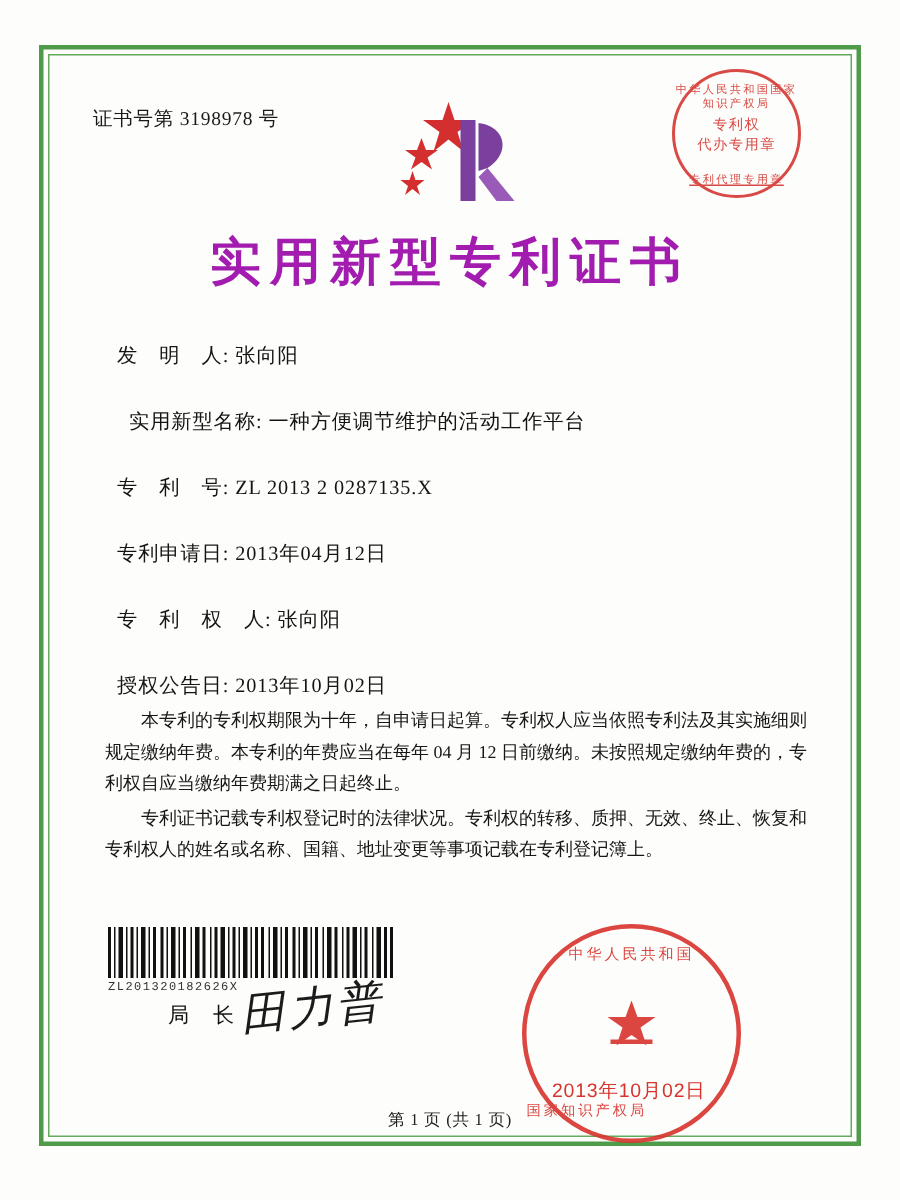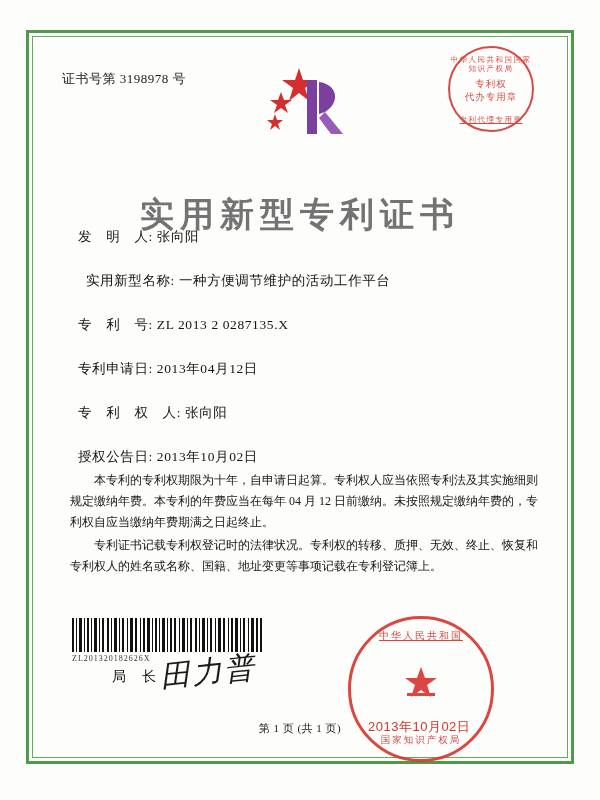--- a/index.html
+++ b/index.html
@@ -103,23 +103,22 @@
   
   .title {
     position: absolute;
     left: 0;
     right: 0;
     top: 152px;
     text-align: center;
     font-size: 34px;
     font-weight: bold;
     letter-spacing: 6px;
-    color: #737373;
+    color: #a21caf;
     font-family: "Liberation Serif", serif;
-    margin-top: 40px;
   }
 
   
   .fields {
     position: absolute;
     left: 78px;
     top: 228px;
     right: 70px;
   }
   .field-row {
@@ -160,21 +159,21 @@
     position: absolute;
     left: 72px;
     top: 618px;
     width: 190px;
     height: 34px;
   }
   .barcode-num {
     position: absolute;
     left: 72px;
     top: 654px;
-    font-family: Liberation Serif, serif;
+    font-family: Liberation Mono, monospace;
     font-size: 8px;
     letter-spacing: 1px;
     color: #333;
   }
 
   
   .director-label {
     position: absolute;
     left: 112px;
     top: 668px;
@@ -217,48 +216,47 @@
   }
   .seal .seal-arc-top {
     position: absolute;
     left: 0;
     right: 0;
     top: 10px;
     text-align: center;
     font-size: 10px;
     letter-spacing: 2px;
     font-family: "Liberation Sans", sans-serif;
-    text-decoration: underline;
   }
   .seal .seal-arc-bottom {
     position: absolute;
     left: 0;
     right: 0;
     bottom: 12px;
-    text-align: center;
+    text-align: left;
     font-size: 9.5px;
     letter-spacing: 2px;
     font-family: Liberation Serif, serif;
   }
   .seal-date {
     position: absolute;
     left: 368px;
     top: 718px;
     color: #d8332c;
     font-size: 13px;
     letter-spacing: 0.5px;
     font-family: "Liberation Sans", sans-serif;
   }
 
   
   .footer {
     position: absolute;
     left: 0;
     right: 0;
-    bottom: 64px;
+    bottom: 46px;
     text-align: center;
     font-size: 11px;
     color: #222;
     letter-spacing: 0.5px;
   }
 </style>
 </head>
 <body>
 
 <div class="page">

